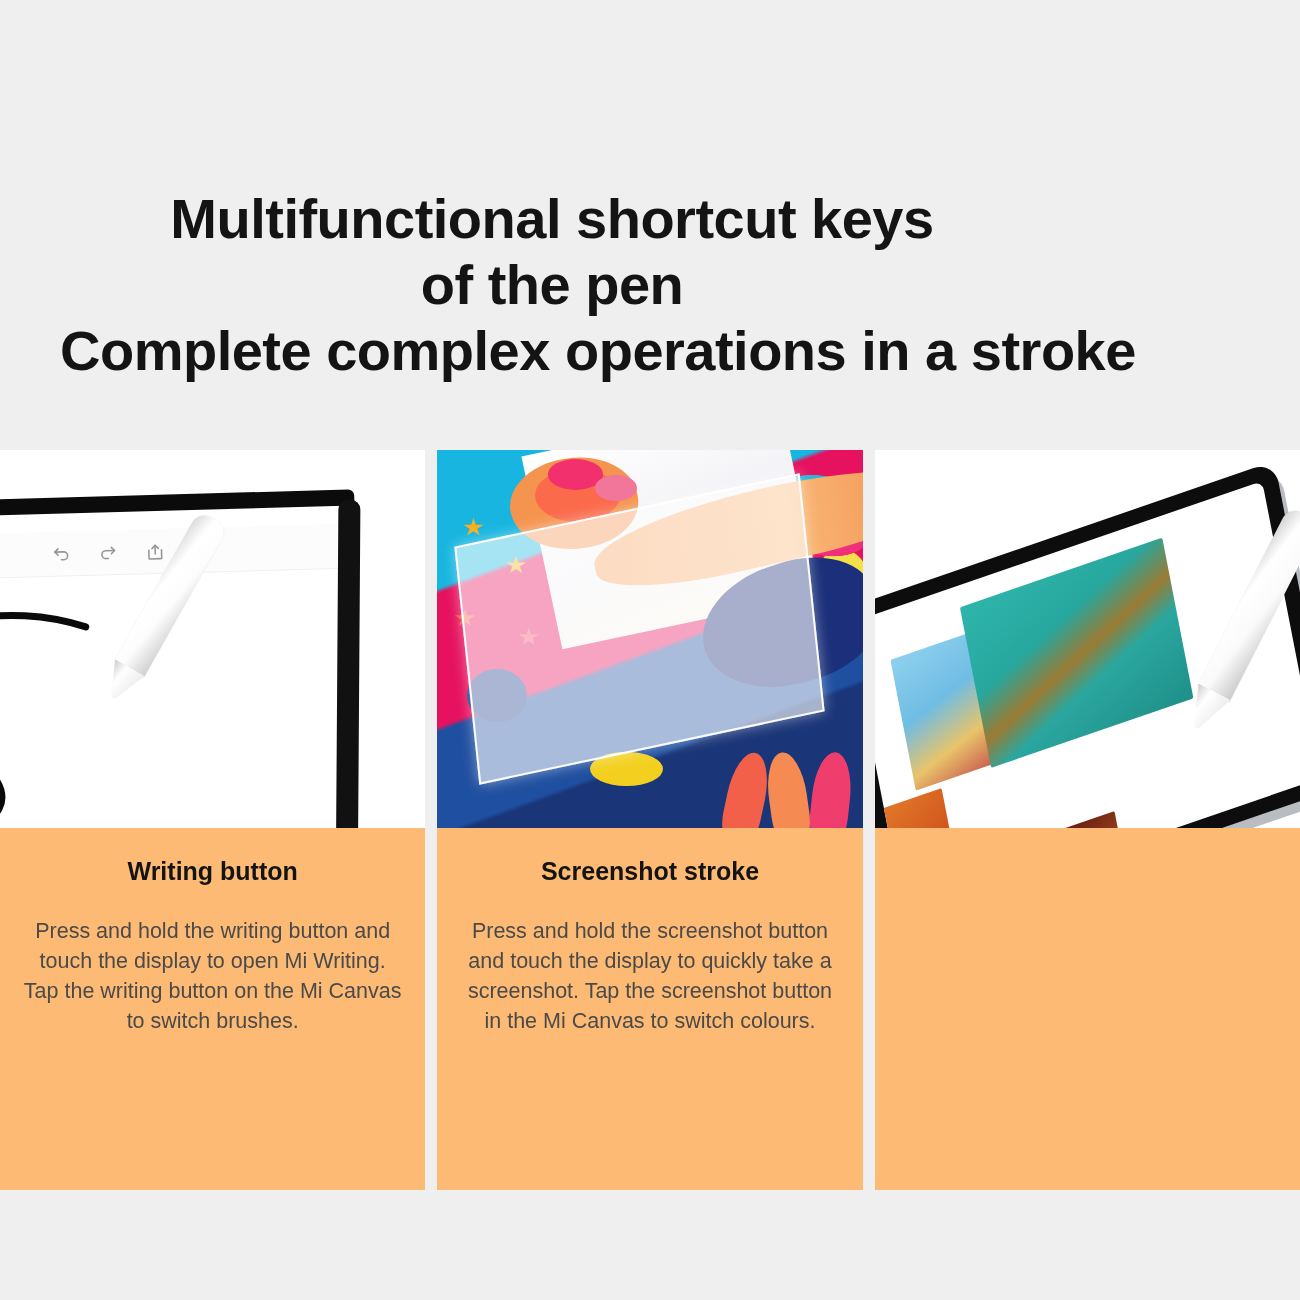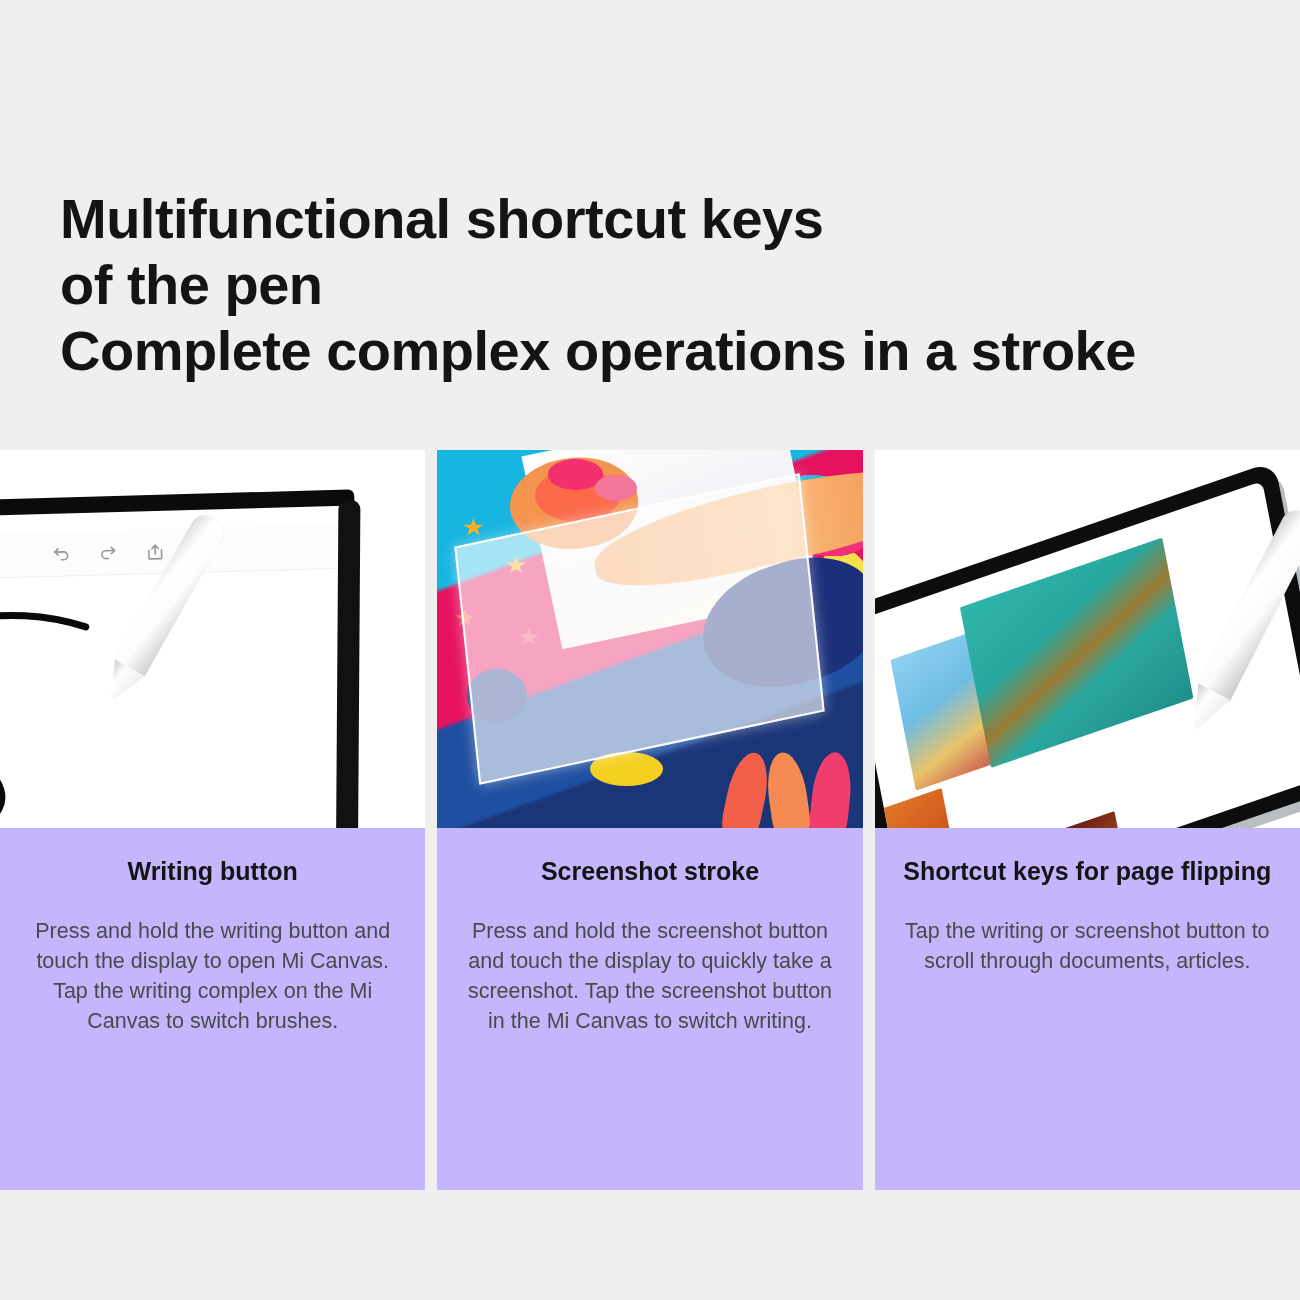--- a/index.html
+++ b/index.html
@@ -19,20 +19,21 @@
     height: 1300px;
     background: #efefef;
   }
 
   
   .headline {
     position: absolute;
     top: 186px;
     left: 0;
     width: 1104px;
+    text-align: center;
     color: #141414;
     font-weight: bold;
     font-size: 56px;
     line-height: 66px;
     letter-spacing: -0.5px;
     padding: 0 60px;
     box-sizing: border-box;
   }
   .headline .hl-line { display: block; white-space: nowrap; }
 
@@ -41,21 +42,21 @@
     position: absolute;
     top: 450px;
     left: 0;
     width: 1300px;
     height: 740px;
     display: flex;
     gap: 12px;
   }
   .card {
     position: relative;
-    background: #c4b5fd;
+    background: #fdba74;
     overflow: hidden;
     flex: 1 1 0;
   }
   .card-media {
     position: relative;
     width: 100%;
     height: 378px;
     overflow: hidden;
     background: #ffffff;
   }
@@ -380,21 +381,21 @@
           <div class="c1-bezel-top"></div>
           <div class="c1-bezel-right"></div>
           <div class="c1-stylus">
             <div class="stylus-body"></div>
             <div class="stylus-tip"></div>
           </div>
         </div>
       </div>
       <div class="card-body">
         <h3 class="card-title">Writing button</h3>
-        <p class="card-desc">Press and hold the writing button and touch the display to open Mi Canvas. Tap the writing complex on the Mi Canvas to switch brushes.</p>
+        <p class="card-desc">Press and hold the writing button and touch the display to open Mi Writing. Tap the writing button on the Mi Canvas to switch brushes.</p>
       </div>
     </div>
 
     <div class="card">
       <div class="card-media">
         <div class="c2-art">
           <div class="c2-swirl"></div>
           <div class="c2-tan-band"></div>
           <div class="c2-face"></div>
           <div class="c2-face-inner"></div>
@@ -410,21 +411,21 @@
             <span style="left:19%;top:47%;background:#ef4d6f"></span>
           </div>
           <div class="c2-leaf" style="left:68%;background:#f2604a;transform:rotate(12deg)"></div>
           <div class="c2-leaf" style="left:78%;background:#f58b52;transform:rotate(-8deg)"></div>
           <div class="c2-leaf" style="left:88%;background:#ef3e6e;transform:rotate(6deg)"></div>
           <div class="c2-shot"></div>
         </div>
       </div>
       <div class="card-body">
         <h3 class="card-title">Screenshot stroke</h3>
-        <p class="card-desc">Press and hold the screenshot button and touch the display to quickly take a screenshot. Tap the screenshot button in the Mi Canvas to switch writing.</p>
+        <p class="card-desc">Press and hold the screenshot button and touch the display to quickly take a screenshot. Tap the screenshot button in the Mi Canvas to switch colours.</p>
       </div>
     </div>
 
     <div class="card">
       <div class="card-media">
         <div class="c3-wrap">
           <div class="c3-tablet">
             <div class="c3-body"></div>
             <div class="c3-screen">
               <div class="c3-thumb c3-t1"></div>
@@ -432,20 +433,16 @@
               <div class="c3-thumb c3-t3"></div>
               <div class="c3-thumb c3-t4"></div>
             </div>
           </div>
           <div class="c3-stylus">
             <div class="stylus-body"></div>
             <div class="stylus-tip"></div>
           </div>
         </div>
       </div>
-      <div class="card-body">
-        <h3 class="card-title">Shortcut keys for page flipping</h3>
-        <p class="card-desc">Tap the writing or screenshot button to scroll through documents, articles.</p>
-      </div>
     </div>
 
   </div>
 </div>
 
 </body></html>

